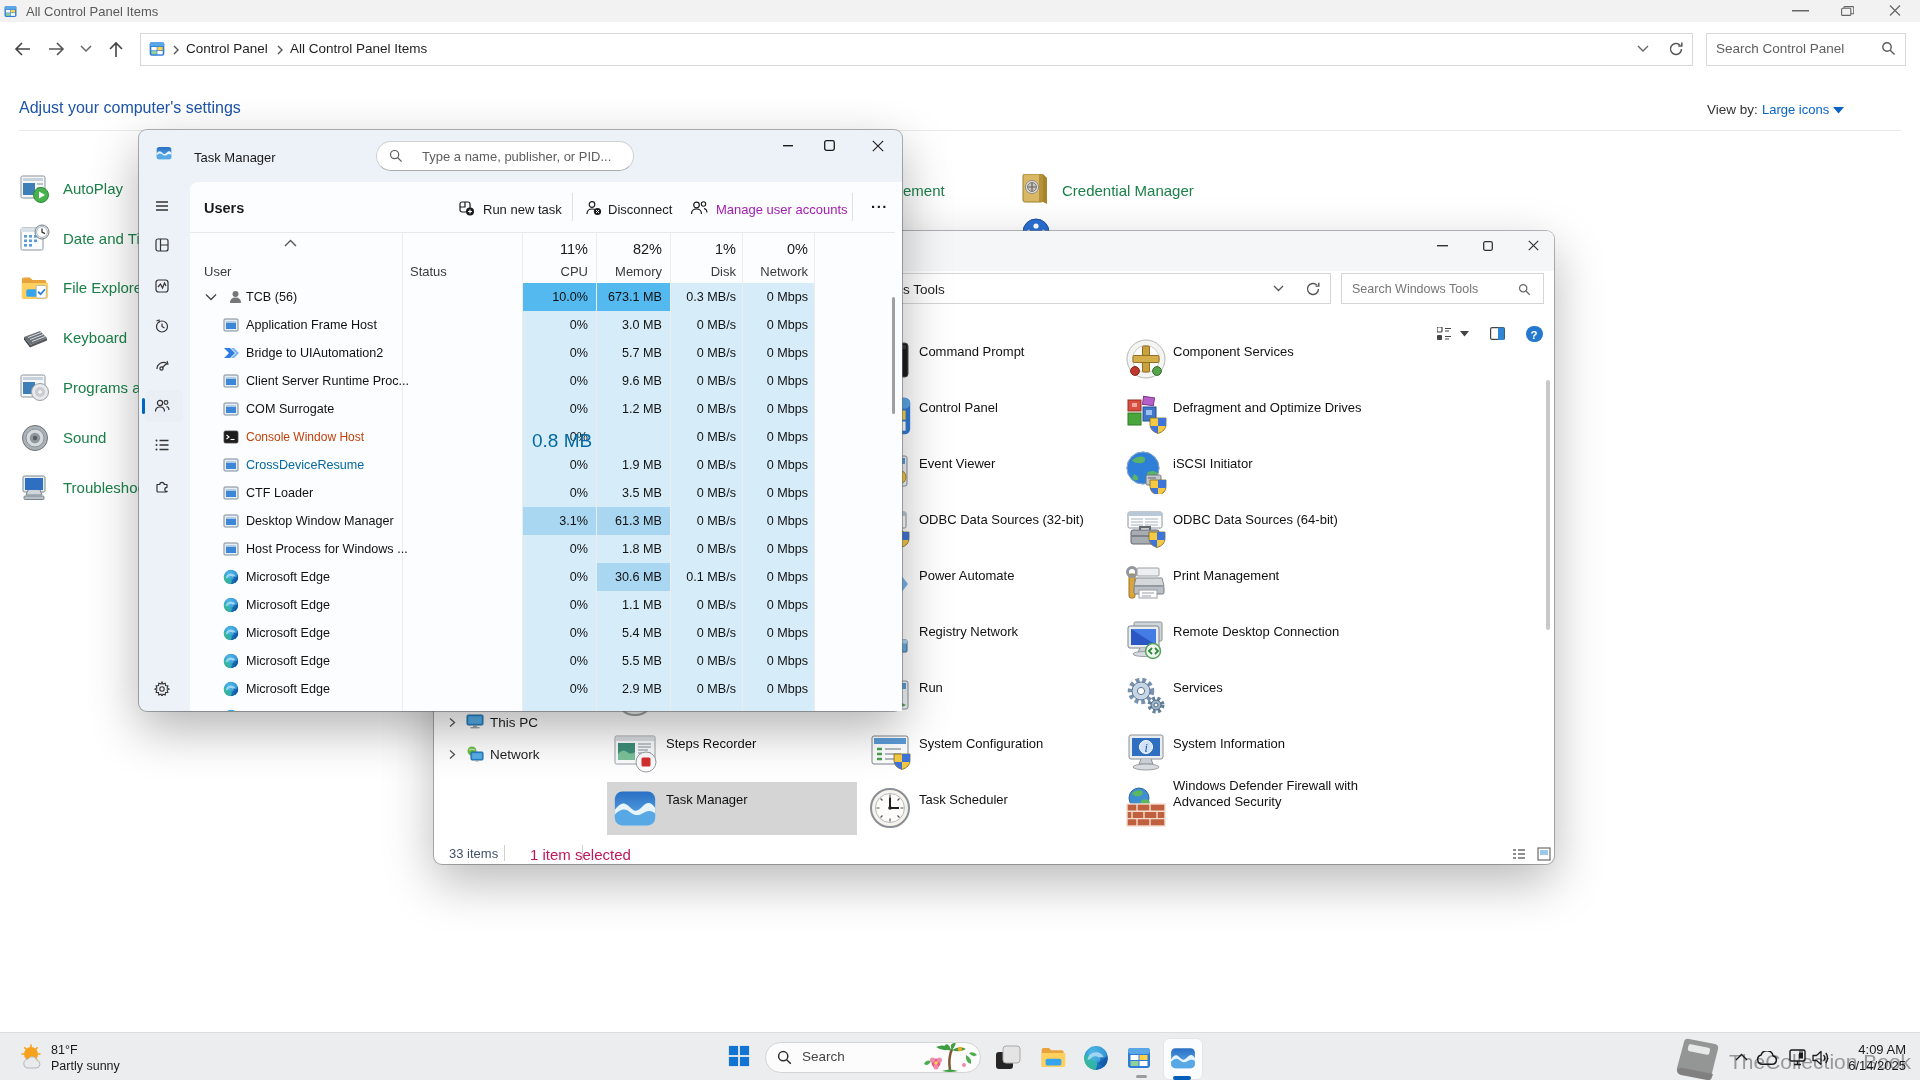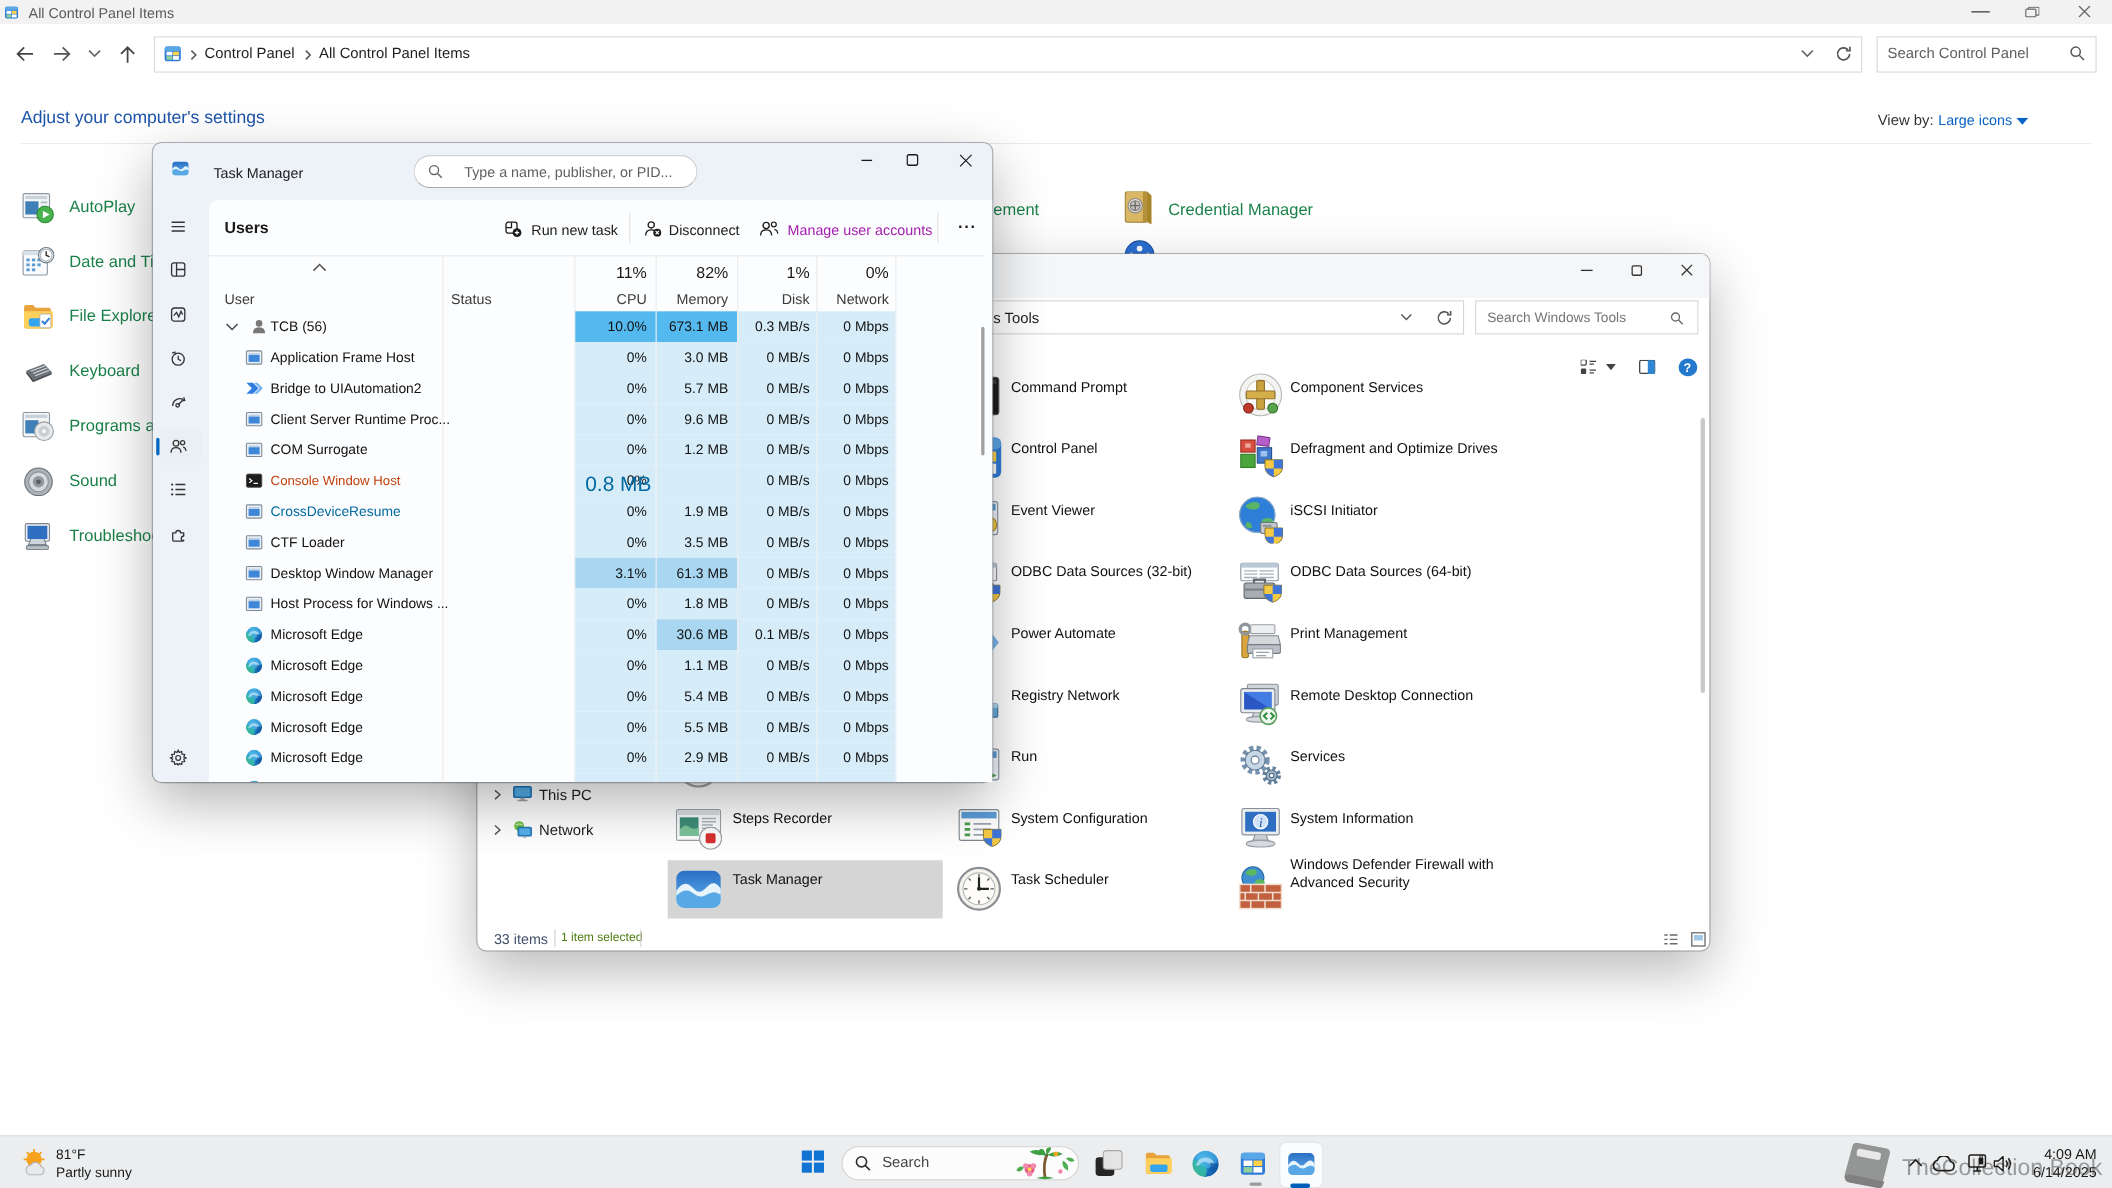--- a/index.html
+++ b/index.html
@@ -547,21 +547,21 @@
           <rect x="3" y="18" width="38" height="22" fill="#c0603f"></rect>
           <path d="M3 25.3 h38 M3 32.6 h38"></path>
           <path d="M13 18 v7.3 M26 18 v7.3 M8 25.3 v7.3 M20 25.3 v7.3 M33 25.3 v7.3 M13 32.6 v7.4 M26 32.6 v7.4"></path>
         </g>
       </svg>
     </div>
   <div class="tx" style="left:739px;top:547px;font-size:13px;color:#111;line-height:16px;white-space:normal;width:205px">Windows Defender Firewall with Advanced Security</div>
 
   <div class="tx" style="left:15px;top:615px;font-size:13px;color:#41506b">33 items</div>
   <div class="ab" style="left:70px;top:614px;width:1px;height:16px;background:#d0d0d0"></div>
-  <div class="tx" style="left:76px;top:615px;font-size:11px;color:#4d7c0f">1 item selected</div>
+  <div class="tx" style="left:96px;top:615px;font-size:15px;color:#be185d">1 item selected</div>
   <div class="ab" style="left:148px;top:614px;width:1px;height:16px;background:#d0d0d0"></div>
   <svg class="ab" style="left:1078px;top:617px" width="14" height="12" viewBox="0 0 14 12">
       <path d="M1 2 h3 M6 2 h7 M1 6 h3 M6 6 h7 M1 10 h3 M6 10 h7" stroke="#6b6b6b" stroke-width="1.3"></path>
     </svg>
   <svg class="ab" style="left:1103px;top:616px" width="14" height="14" viewBox="0 0 14 14">
       <rect x="1" y="1" width="12" height="12" fill="none" stroke="#6b6b6b" stroke-width="1.2"></rect>
       <rect x="3" y="3" width="8" height="5" fill="#9ec7e8"></rect>
     </svg>
   <div class="ab" style="left:1112px;top:149px;width:4px;height:250px;border-radius:2px;background:#c9c9c9"></div>
 </div>

